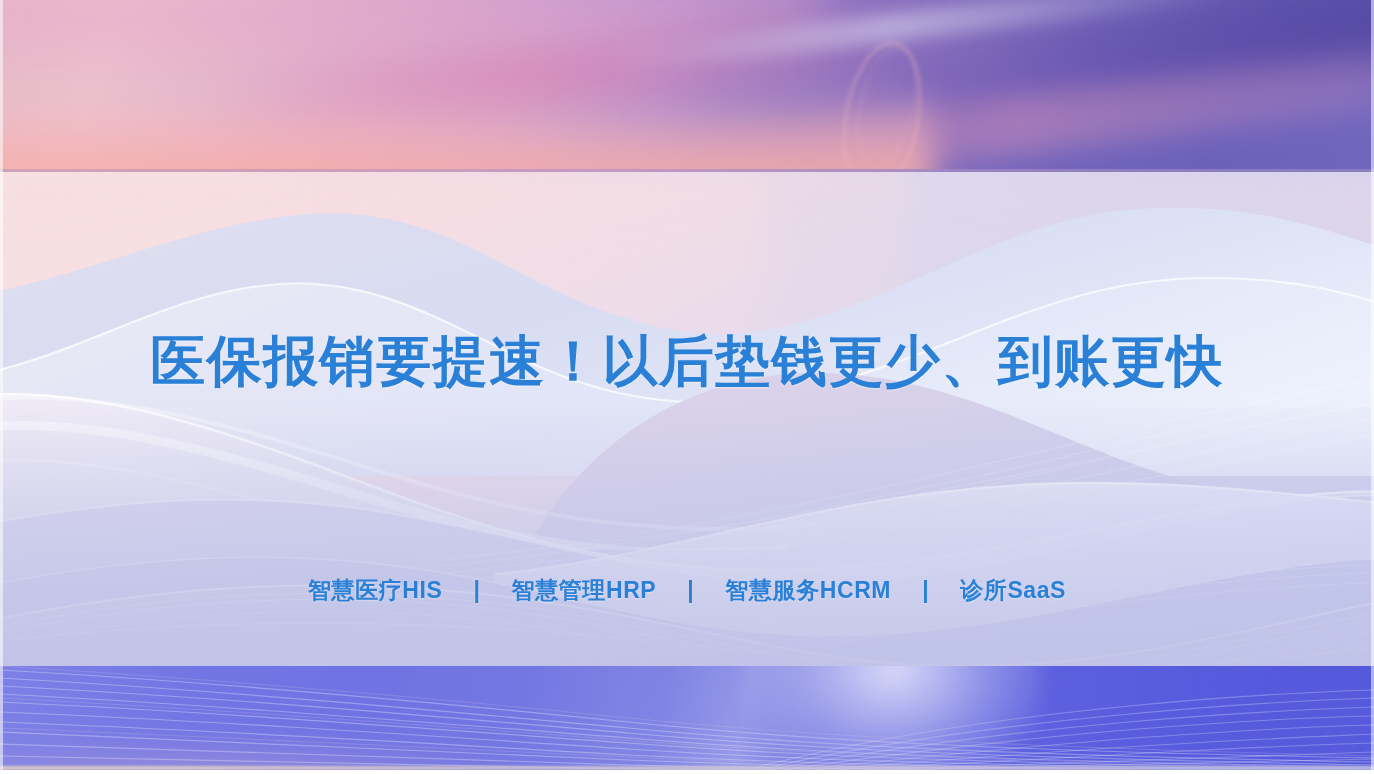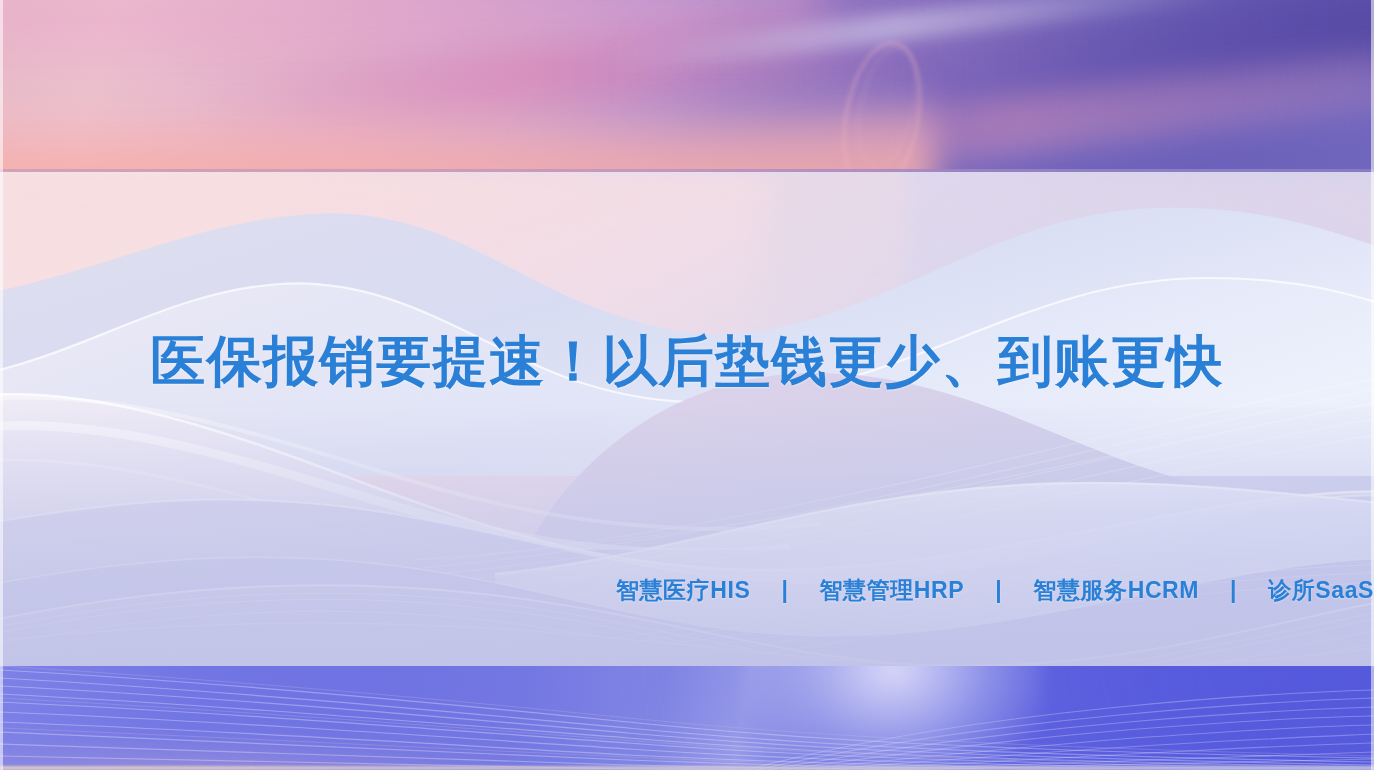--- a/index.html
+++ b/index.html
@@ -197,21 +197,21 @@
     font-weight:700;
     letter-spacing:1.5px;
     color:#2a80d6;
     white-space:nowrap;
     text-shadow:0 1px 2px rgba(255,255,255,.45);
   }
   .navline{
     position:absolute;
     left:0; right:0;
     top:573px;
-    text-align:right;
+    text-align:center;
     font-size:23px;
     line-height:34px;
     font-weight:700;
     letter-spacing:.6px;
     color:#2a80d6;
     white-space:nowrap;
     text-shadow:0 1px 2px rgba(255,255,255,.35);
   }
   .navline .item{ display:inline-block; }
   .navline .sep{

